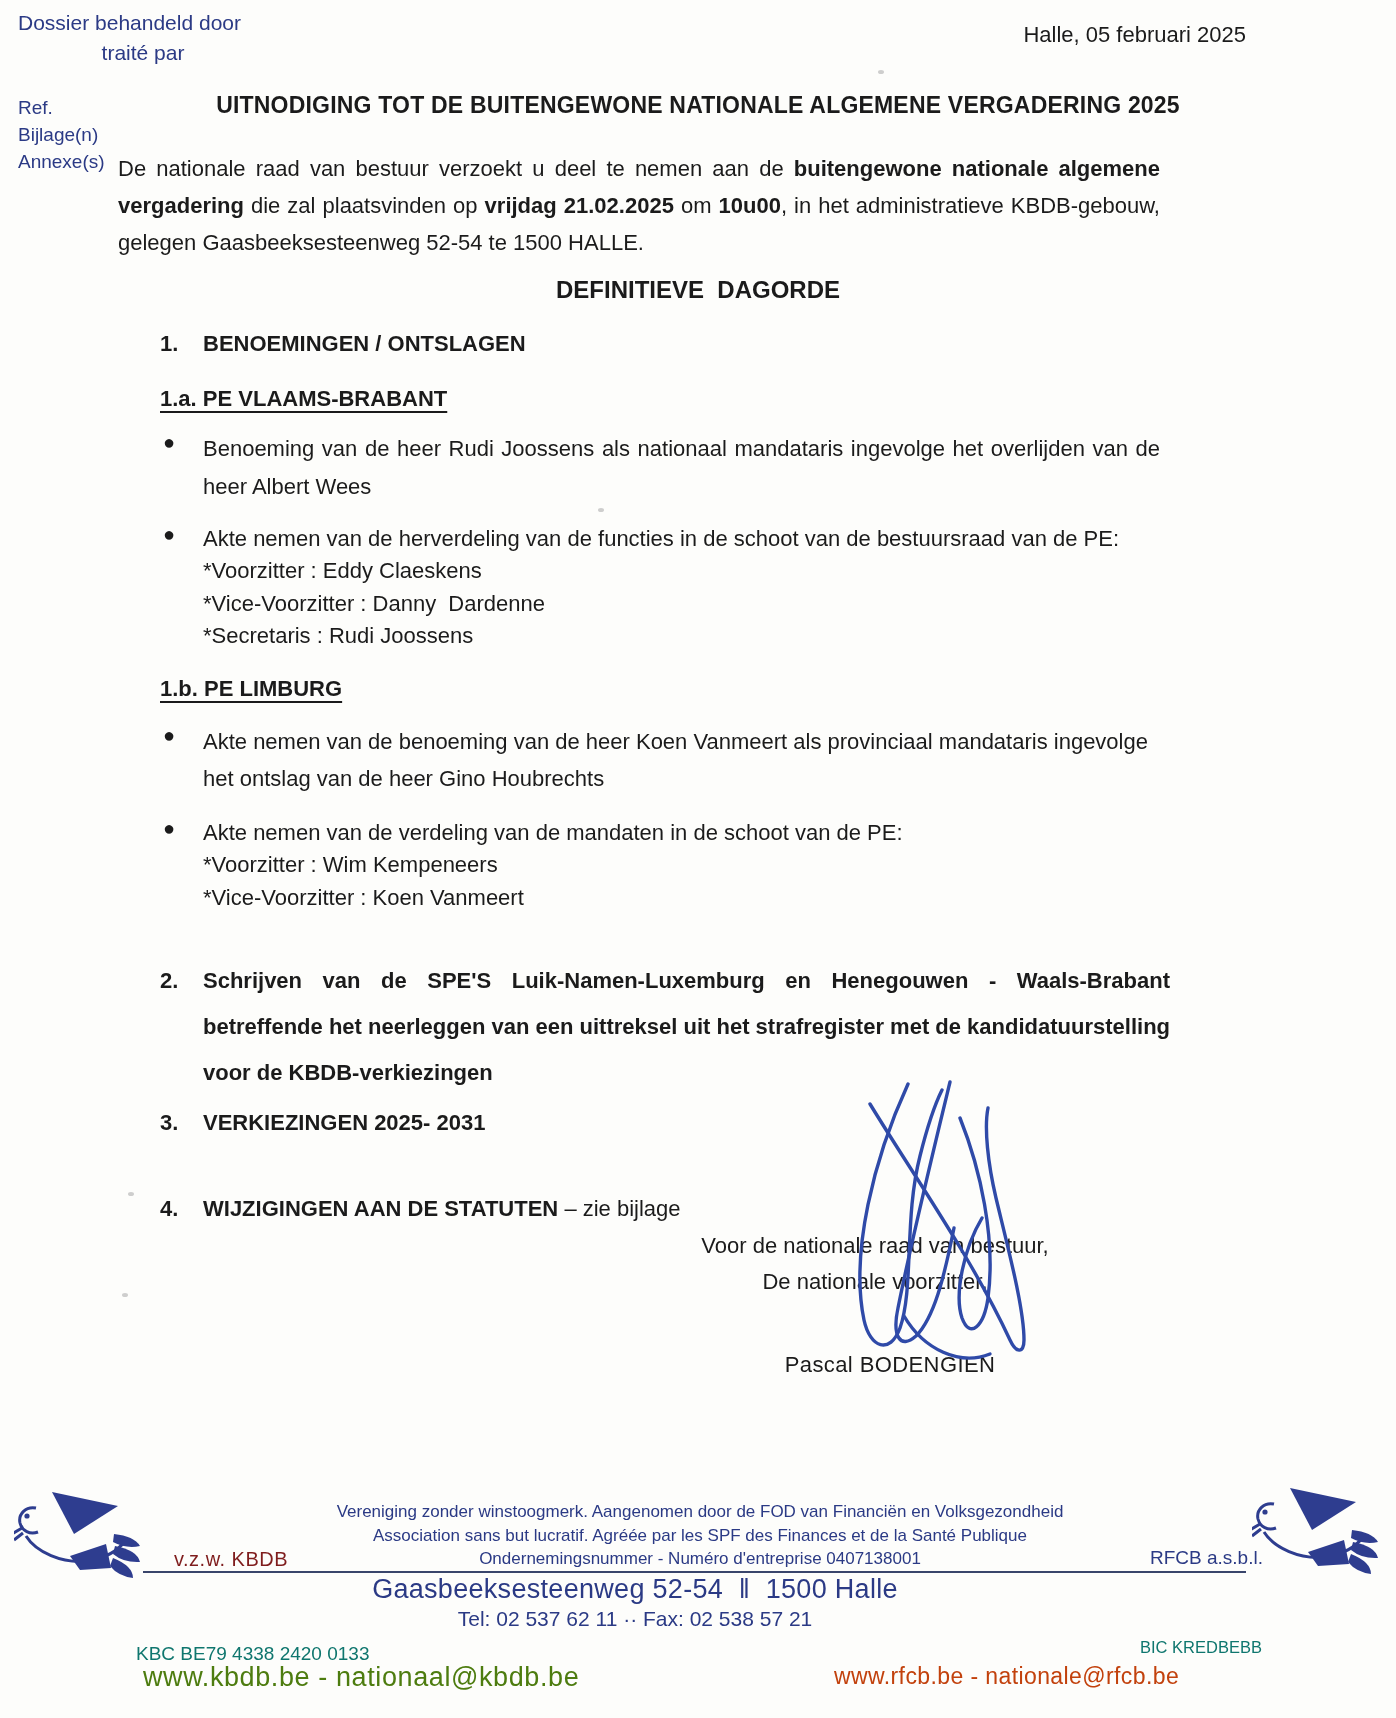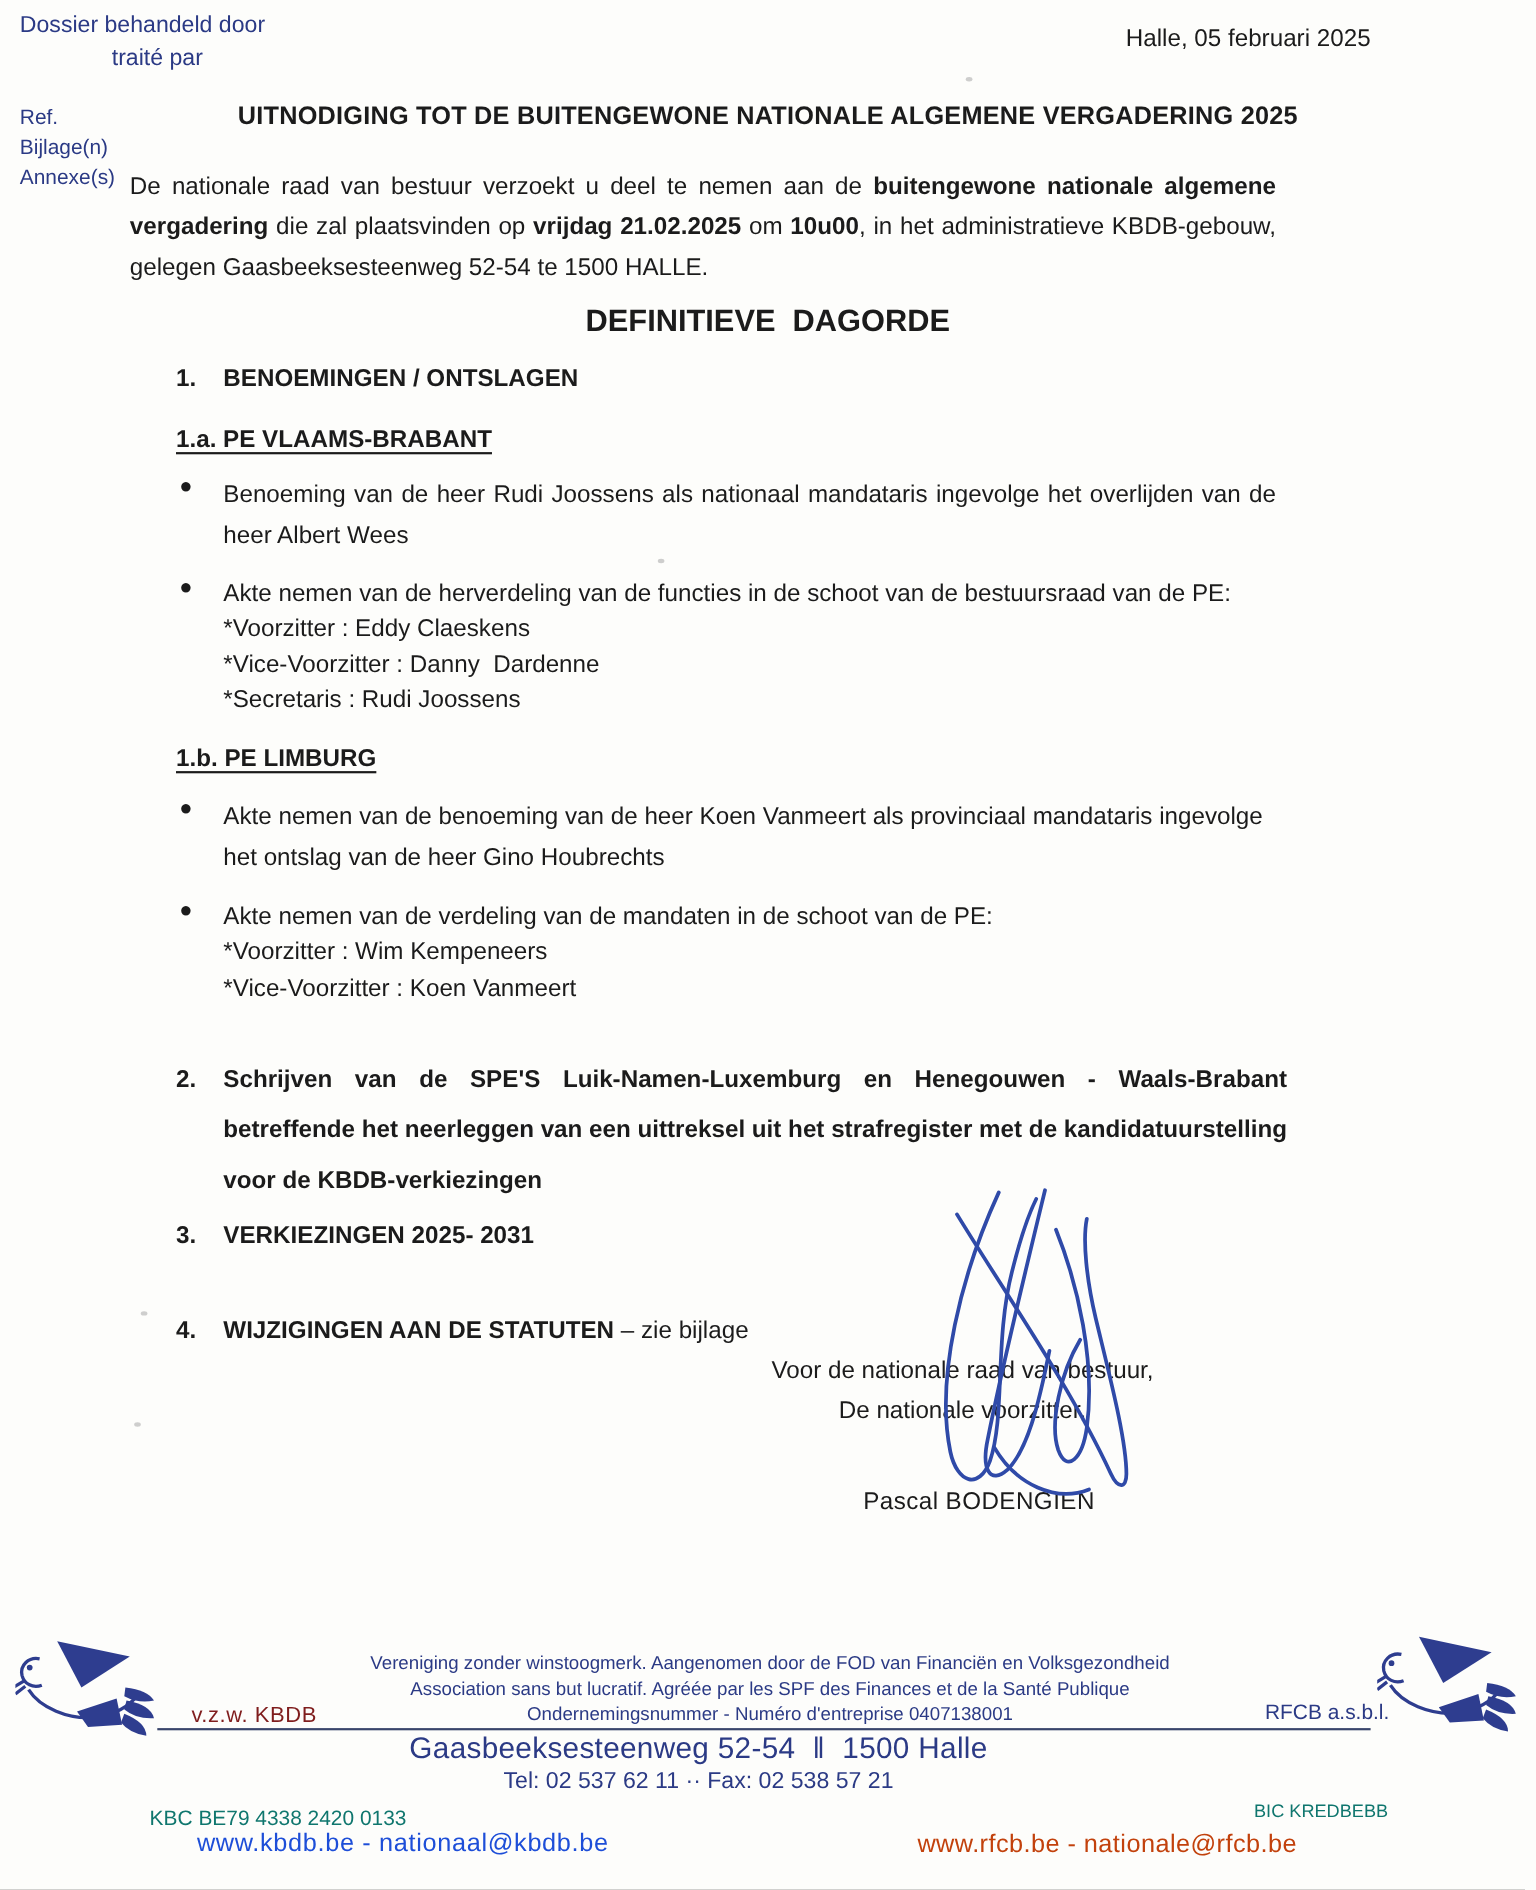--- a/index.html
+++ b/index.html
@@ -20,21 +20,21 @@
   .dossier .l2{text-align:center;}
   .place-date{top:22px;right:150px;font-size:22px;}
   .refs{top:94px;left:18px;font-size:19px;line-height:27px;color:#2b3a85;}
   .doc-title{top:92px;left:0;width:100%;text-align:center;font-size:23px;font-weight:700;letter-spacing:.2px;}
 
   
   .intro{top:150px;left:118px;width:1042px;font-size:22px;line-height:37px;text-align:justify;}
   .b{font-weight:700;}
 
   
-  .dagorde{top:276px;left:0;width:100%;text-align:center;font-size:28px;font-weight:700;}
+  .dagorde{top:276px;left:0;width:100%;text-align:center;font-size:24px;font-weight:700;}
   .agenda-item{display:flex;font-size:22px;}
   .agenda-item .num{width:43px;flex:0 0 43px;font-weight:700;}
   .agenda-item .lbl{font-weight:700;}
   .sec-head{font-size:22px;font-weight:700;text-decoration:underline;text-underline-offset:5px;text-decoration-thickness:2px;}
   .bullet{display:flex;font-size:22px;}
   .bullet .dot{width:40px;flex:0 0 40px;font-size:20px;padding-top:1px;}
   .bullet .txt{width:957px;text-align:justify;line-height:38px;}
   .roles{line-height:32.5px;}
   .item2 .lbl{font-weight:700;text-align:justify;line-height:46px;width:967px;}
   .item4-rest{font-weight:400;}
@@ -46,21 +46,21 @@
 
   
   .foot-divider{top:1571px;left:143px;width:1103px;height:2px;background:#39456b;}
   .org-left{top:1548px;left:143px;font-size:20px;color:#7f1d1d;letter-spacing:.5px;margin-left:31px;}
   .org-right{top:1547px;left:1150px;font-size:19px;color:#2b3a85;}
   .foot-notes{top:1500px;left:200px;width:1000px;text-align:center;font-size:17px;line-height:23.5px;color:#2b3a85;}
   .address{top:1574px;left:135px;width:1000px;text-align:center;font-size:27px;color:#2b3a85;letter-spacing:.3px;}
   .telfax{top:1607px;left:135px;width:1000px;text-align:center;font-size:21px;color:#2b3a85;}
   .iban{top:1643px;left:136px;font-size:19px;color:#0f766e;}
   .bic{top:1638px;left:1140px;font-size:16.5px;color:#0f766e;}
-  .web-left{top:1662px;left:143px;font-size:23px;color:#1d4ed8;letter-spacing:.6px;margin-left:36px;}
+  .web-left{top:1662px;left:143px;font-size:27px;color:#4d7c0f;letter-spacing:.6px;}
   .web-right{top:1663px;left:834px;font-size:23px;color:#c2410c;letter-spacing:.4px;}
   .logo{width:128px;height:108px;}
   .logo-left{top:1490px;left:14px;}
   .logo-right{top:1486px;left:1252px;}
 
   .speck{width:6px;height:4px;background:#b9b9b9;border-radius:50%;opacity:.7;}
 </style>
 </head>
 <body>
 

